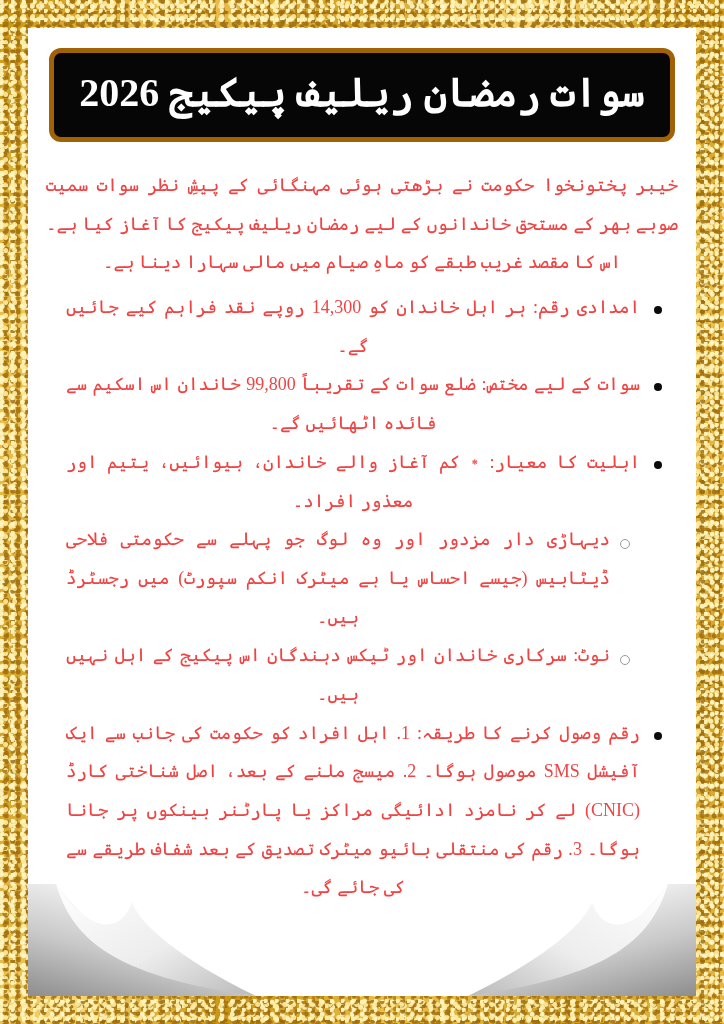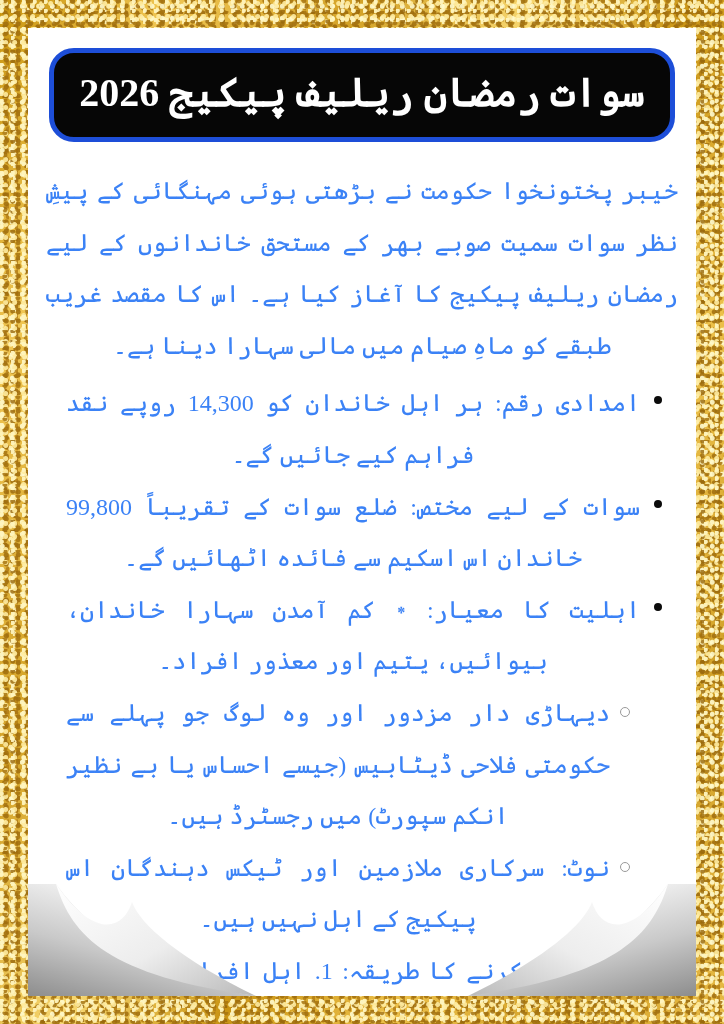--- a/index.html
+++ b/index.html
@@ -51,22 +51,22 @@
   }
 
   
   .title-plaque {
     position: absolute;
     left: 21px;
     top: 20px;
     right: 21px;
     height: 94px;
     background: #060606;
-    border: 5px solid #1d4ed8;
-    border-radius: 25px;
+    border: 5px solid #a16207;
+    border-radius: 12px;
     box-sizing: border-box;
     display: flex;
     align-items: center;
     justify-content: center;
   }
   .title-text {
     color: #ffffff;
     font-size: 40px;
     font-weight: 700;
     line-height: 1.12;
@@ -76,24 +76,24 @@
     padding-bottom: 4px;
   }
 
   
   .content {
     position: absolute;
     left: 8px;
     right: 8px;
     top: 138px;
     bottom: 8px;
-    color: #3b82f6;
+    color: #ef4444;
     text-align: justify;
     text-align-last: center;
-    font-size: 24px;
+    font-size: 18px;
     line-height: 2.15;
   }
 
   .intro {
     margin: 0 10px 6px 10px;
     text-align: justify;
     text-align-last: center;
   }
 
   ul.bullets {
@@ -154,23 +154,23 @@
       <div class="title-text">سوات رمضان ریلیف پیکیج 2026</div>
     </div>
 
     <div class="content">
 
       <p class="intro">خیبر پختونخوا حکومت نے بڑھتی ہوئی مہنگائی کے پیشِ نظر سوات سمیت صوبے بھر کے مستحق خاندانوں کے لیے رمضان ریلیف پیکیج کا آغاز کیا ہے۔ اس کا مقصد غریب طبقے کو ماہِ صیام میں مالی سہارا دینا ہے۔</p>
 
       <ul class="bullets">
         <li class="bullet">امدادی رقم: ہر اہل خاندان کو 14,300 روپے نقد فراہم کیے جائیں گے۔</li>
         <li class="bullet">سوات کے لیے مختص: ضلع سوات کے تقریباً 99,800 خاندان اس اسکیم سے فائدہ اٹھائیں گے۔</li>
-        <li class="bullet">اہلیت کا معیار: ٭ کم آمدن سہارا خاندان، بیوائیں، یتیم اور معذور افراد۔</li>
-        <li class="bullet sub">دیہاڑی دار مزدور اور وہ لوگ جو پہلے سے حکومتی فلاحی ڈیٹابیس (جیسے احساس یا بے نظیر انکم سپورٹ) میں رجسٹرڈ ہیں۔</li>
-        <li class="bullet sub">نوٹ: سرکاری ملازمین اور ٹیکس دہندگان اس پیکیج کے اہل نہیں ہیں۔</li>
+        <li class="bullet">اہلیت کا معیار: ٭ کم آغاز والے خاندان، بیوائیں، یتیم اور معذور افراد۔</li>
+        <li class="bullet sub">دیہاڑی دار مزدور اور وہ لوگ جو پہلے سے حکومتی فلاحی ڈیٹابیس (جیسے احساس یا بے میٹرک انکم سپورٹ) میں رجسٹرڈ ہیں۔</li>
+        <li class="bullet sub">نوٹ: سرکاری خاندان اور ٹیکس دہندگان اس پیکیج کے اہل نہیں ہیں۔</li>
         <li class="bullet">رقم وصول کرنے کا طریقہ: 1. اہل افراد کو حکومت کی جانب سے ایک آفیشل SMS موصول ہوگا۔ 2. میسج ملنے کے بعد، اصل شناختی کارڈ (CNIC) لے کر نامزد ادائیگی مراکز یا پارٹنر بینکوں پر جانا ہوگا۔ 3. رقم کی منتقلی بائیو میٹرک تصدیق کے بعد شفاف طریقے سے کی جائے گی۔</li>
       </ul>
 
     </div>
 
     <svg class="curl curl-left" viewBox="0 0 250 112" preserveAspectRatio="none">
       <defs>
         <linearGradient id="curlShadeL" x1="0" y1="1" x2="0.55" y2="0">
           <stop offset="0%" stop-color="#8d8d8d"></stop>
           <stop offset="45%" stop-color="#c9c9c9"></stop>

